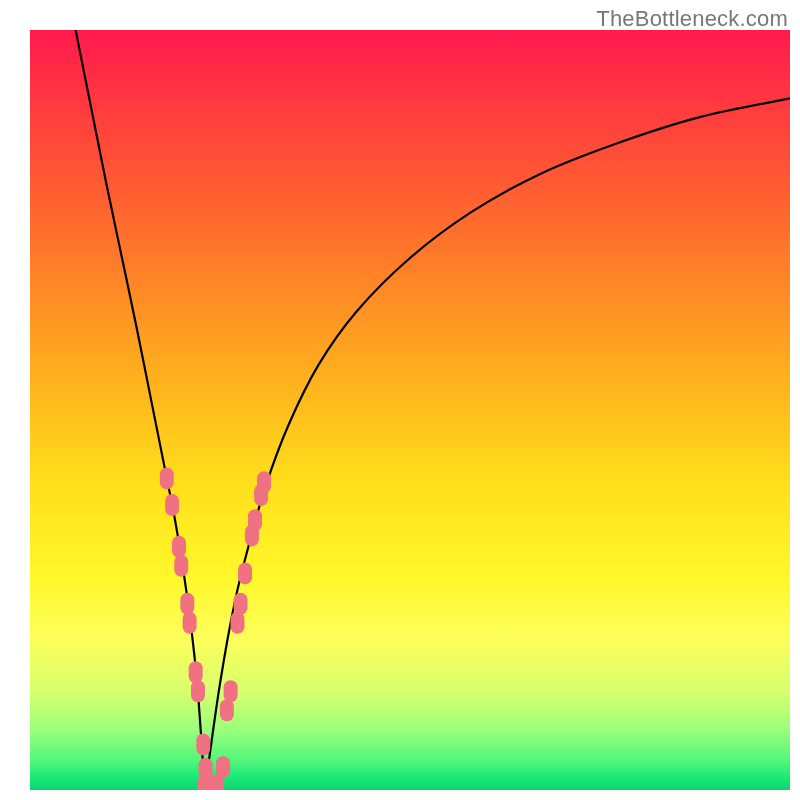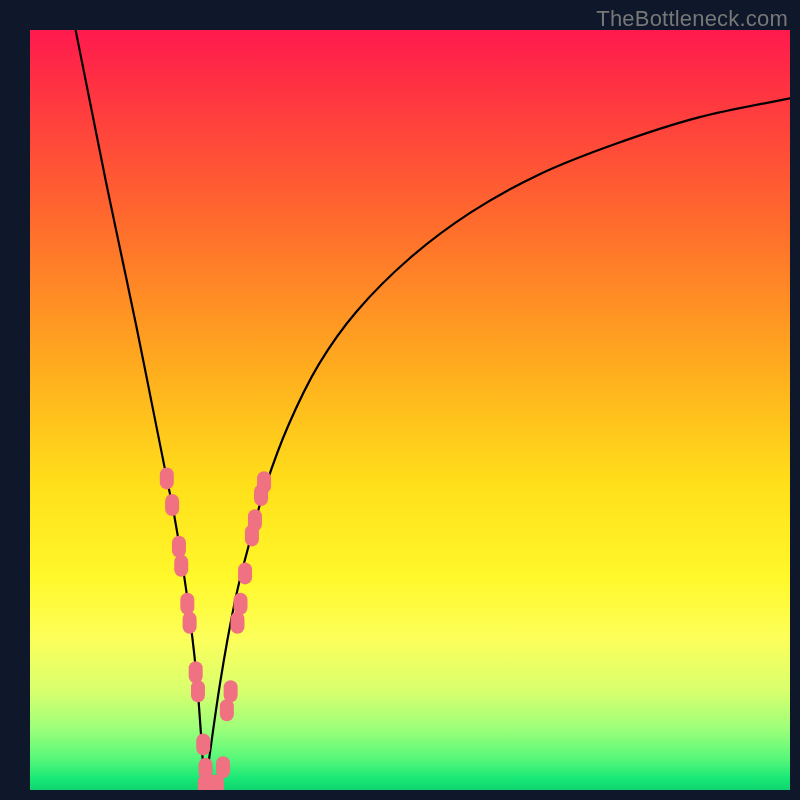--- a/index.html
+++ b/index.html
@@ -10,21 +10,21 @@
     overflow: hidden;
     background: #000;
     font-family: Arial, Helvetica, sans-serif;
   }
   .frame {
     position: absolute;
     left: 0;
     top: 0;
     width: 800px;
     height: 800px;
-    background: #0f172a;
+    background: #ffffff;
   }
   .plot-area {
     position: absolute;
     left: 30px;
     top: 30px;
     width: 760px;
     height: 760px;
     overflow: hidden;
   }
   .gradient {

